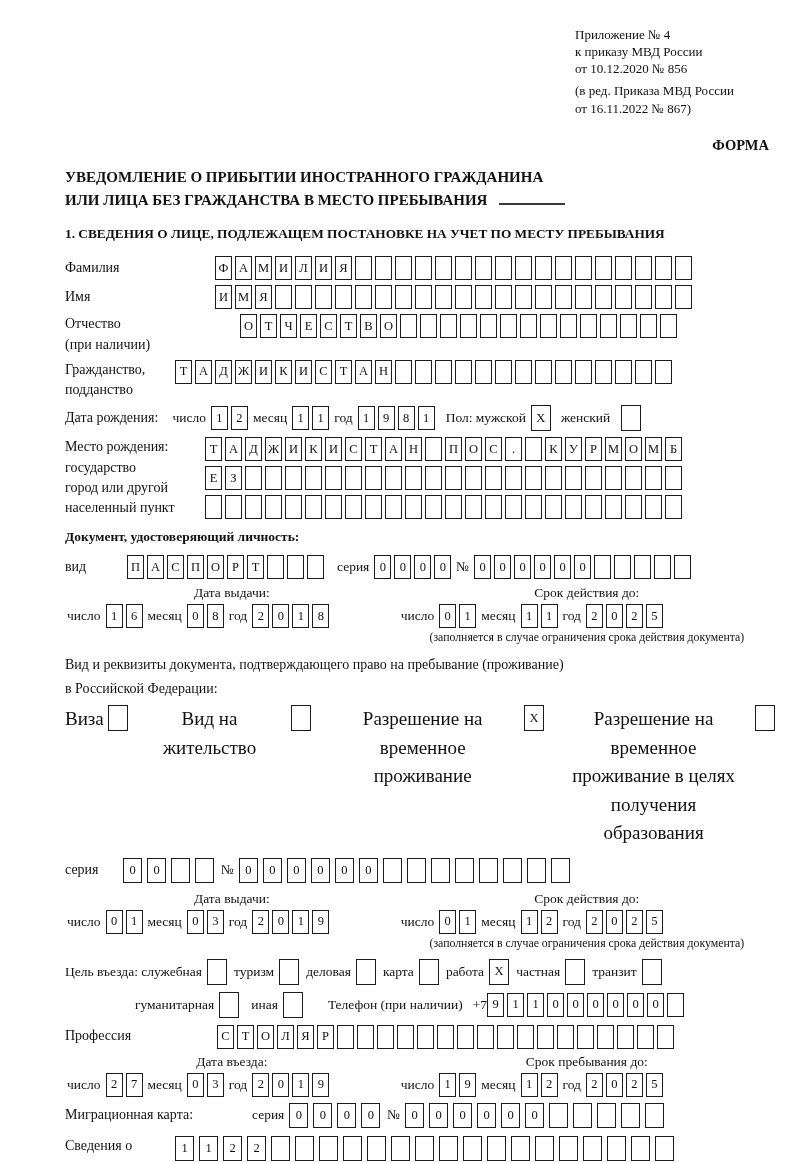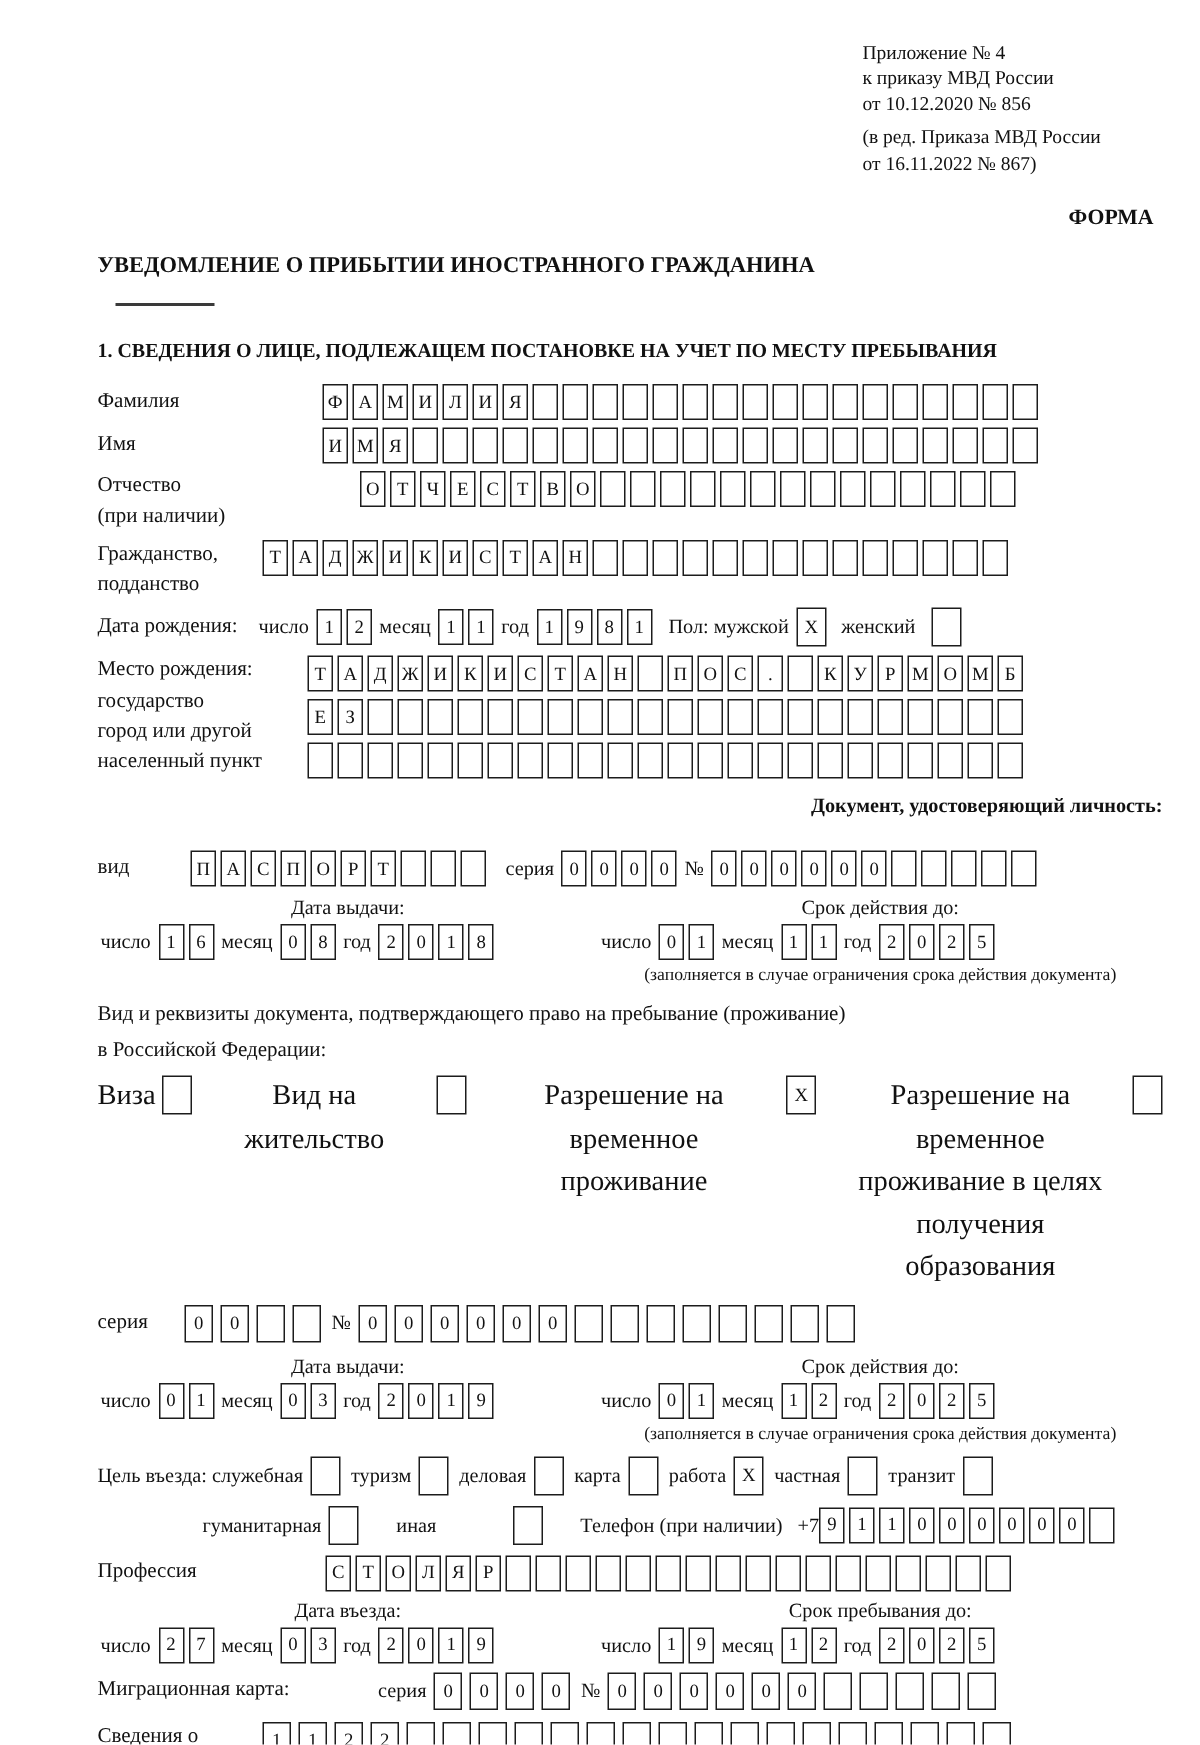--- a/index.html
+++ b/index.html
@@ -22,21 +22,21 @@
   .lbl2 { font-size:13.5px; }
   .w145 { width:150px; } .w172 { width:175px; } .w110 { width:110px; } .w140 { width:140px; } .w165 { width:152px; }
   .cells { display:inline-flex; flex-wrap:nowrap; }
   .cell { width:17px; height:24px; border:1.6px solid #1c1c1c; margin-right:3px; display:inline-flex;
           align-items:center; justify-content:center; font-size:12.5px; flex-shrink:0; }
   .lg .cell { width:19px; height:25px; margin-right:5px; }
   .cb .cell { width:20px; height:26px; margin-right:0; }
   .stack { display:flex; flex-direction:column; }
   .stack .cells { margin-bottom:5px; }
 
-  .center-head { text-align:right; font-weight:bold; font-size:13.5px; margin:4px 0 22px 0; }
+  .center-head { text-align:left; font-weight:bold; font-size:13.5px; margin:4px 0 10px 0; }
 
   .dates { display:flex; margin-bottom:2px; }
   .dcol-l { width:47%; } .dcol-r { width:53%; }
   .dhead { text-align:center; font-size:13.5px; margin-bottom:3px; }
   .drow { display:flex; align-items:center; font-size:13.5px; }
   .drow .t { margin:0 5px 0 2px; }
   .note { font-size:11.8px; text-align:center; margin:2px 0 6px 0; }
   .para { font-size:14px; line-height:1.7; margin-bottom:2px; }
 
   .cbgroup { display:flex; align-items:flex-start; margin:4px 0 10px 0; }
@@ -64,21 +64,21 @@
     <div class="block2">
       <div>(в ред. Приказа МВД России</div>
       <div>от 16.11.2022 № 867)</div>
     </div>
   </div>
 
   <div class="forma">ФОРМА</div>
 
   <div class="title">
     <div>УВЕДОМЛЕНИЕ О ПРИБЫТИИ ИНОСТРАННОГО ГРАЖДАНИНА</div>
-    <div><span class="blank-line"></span></div>
+    <div><span>ИЛИ ЛИЦА БЕЗ ГРАЖДАНСТВА В МЕСТО ПРЕБЫВАНИЯ</span><span class="blank-line"></span></div>
   </div>
 
   <div class="sec-heading">1. СВЕДЕНИЯ О ЛИЦЕ, ПОДЛЕЖАЩЕМ ПОСТАНОВКЕ НА УЧЕТ ПО МЕСТУ ПРЕБЫВАНИЯ</div>
 
   <div class="row">
     <span class="lbl w145">Фамилия</span>
     <span class="cells">
         <span class="cell">Ф</span>
         <span class="cell">А</span>
         <span class="cell">М</span>
@@ -558,21 +558,21 @@
       </span>
   </div>
 
   <div class="purpose-row" style="padding-left:70px;">
     <span class="pi">
         <span class="lbl2">гуманитарная</span>
         <span class="cells cb">
           <span class="cell"></span>
         </span>
       </span>
-    <span class="pi" style="margin-left:18px;gap:46px;">
+    <span class="pi" style="margin-left:5px;">
         <span class="lbl2">иная</span>
         <span class="cells cb">
           <span class="cell"></span>
         </span>
       </span>
     <span class="t" style="margin-left:18px; margin-right:10px;">Телефон (при наличии)</span>
     <span class="t">+7</span>
     <span class="cells">
         <span class="cell">9</span>
         <span class="cell">1</span>

